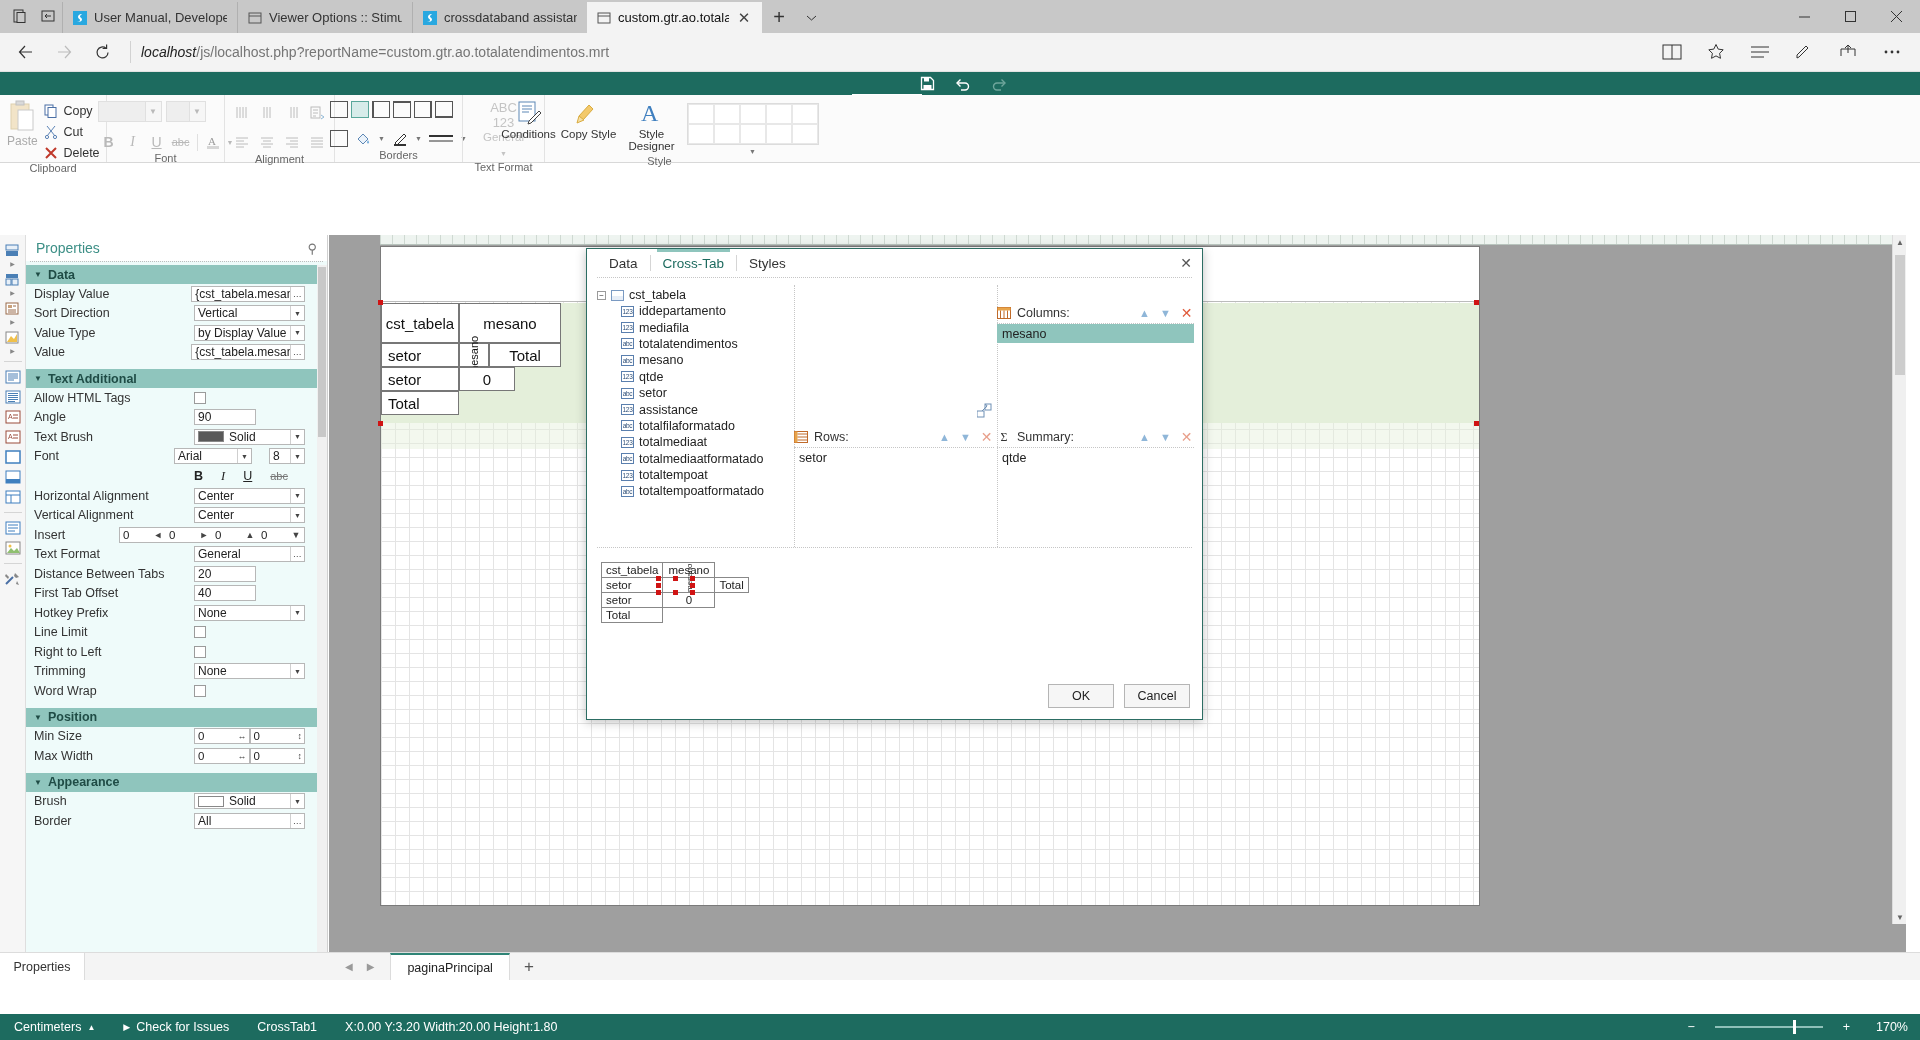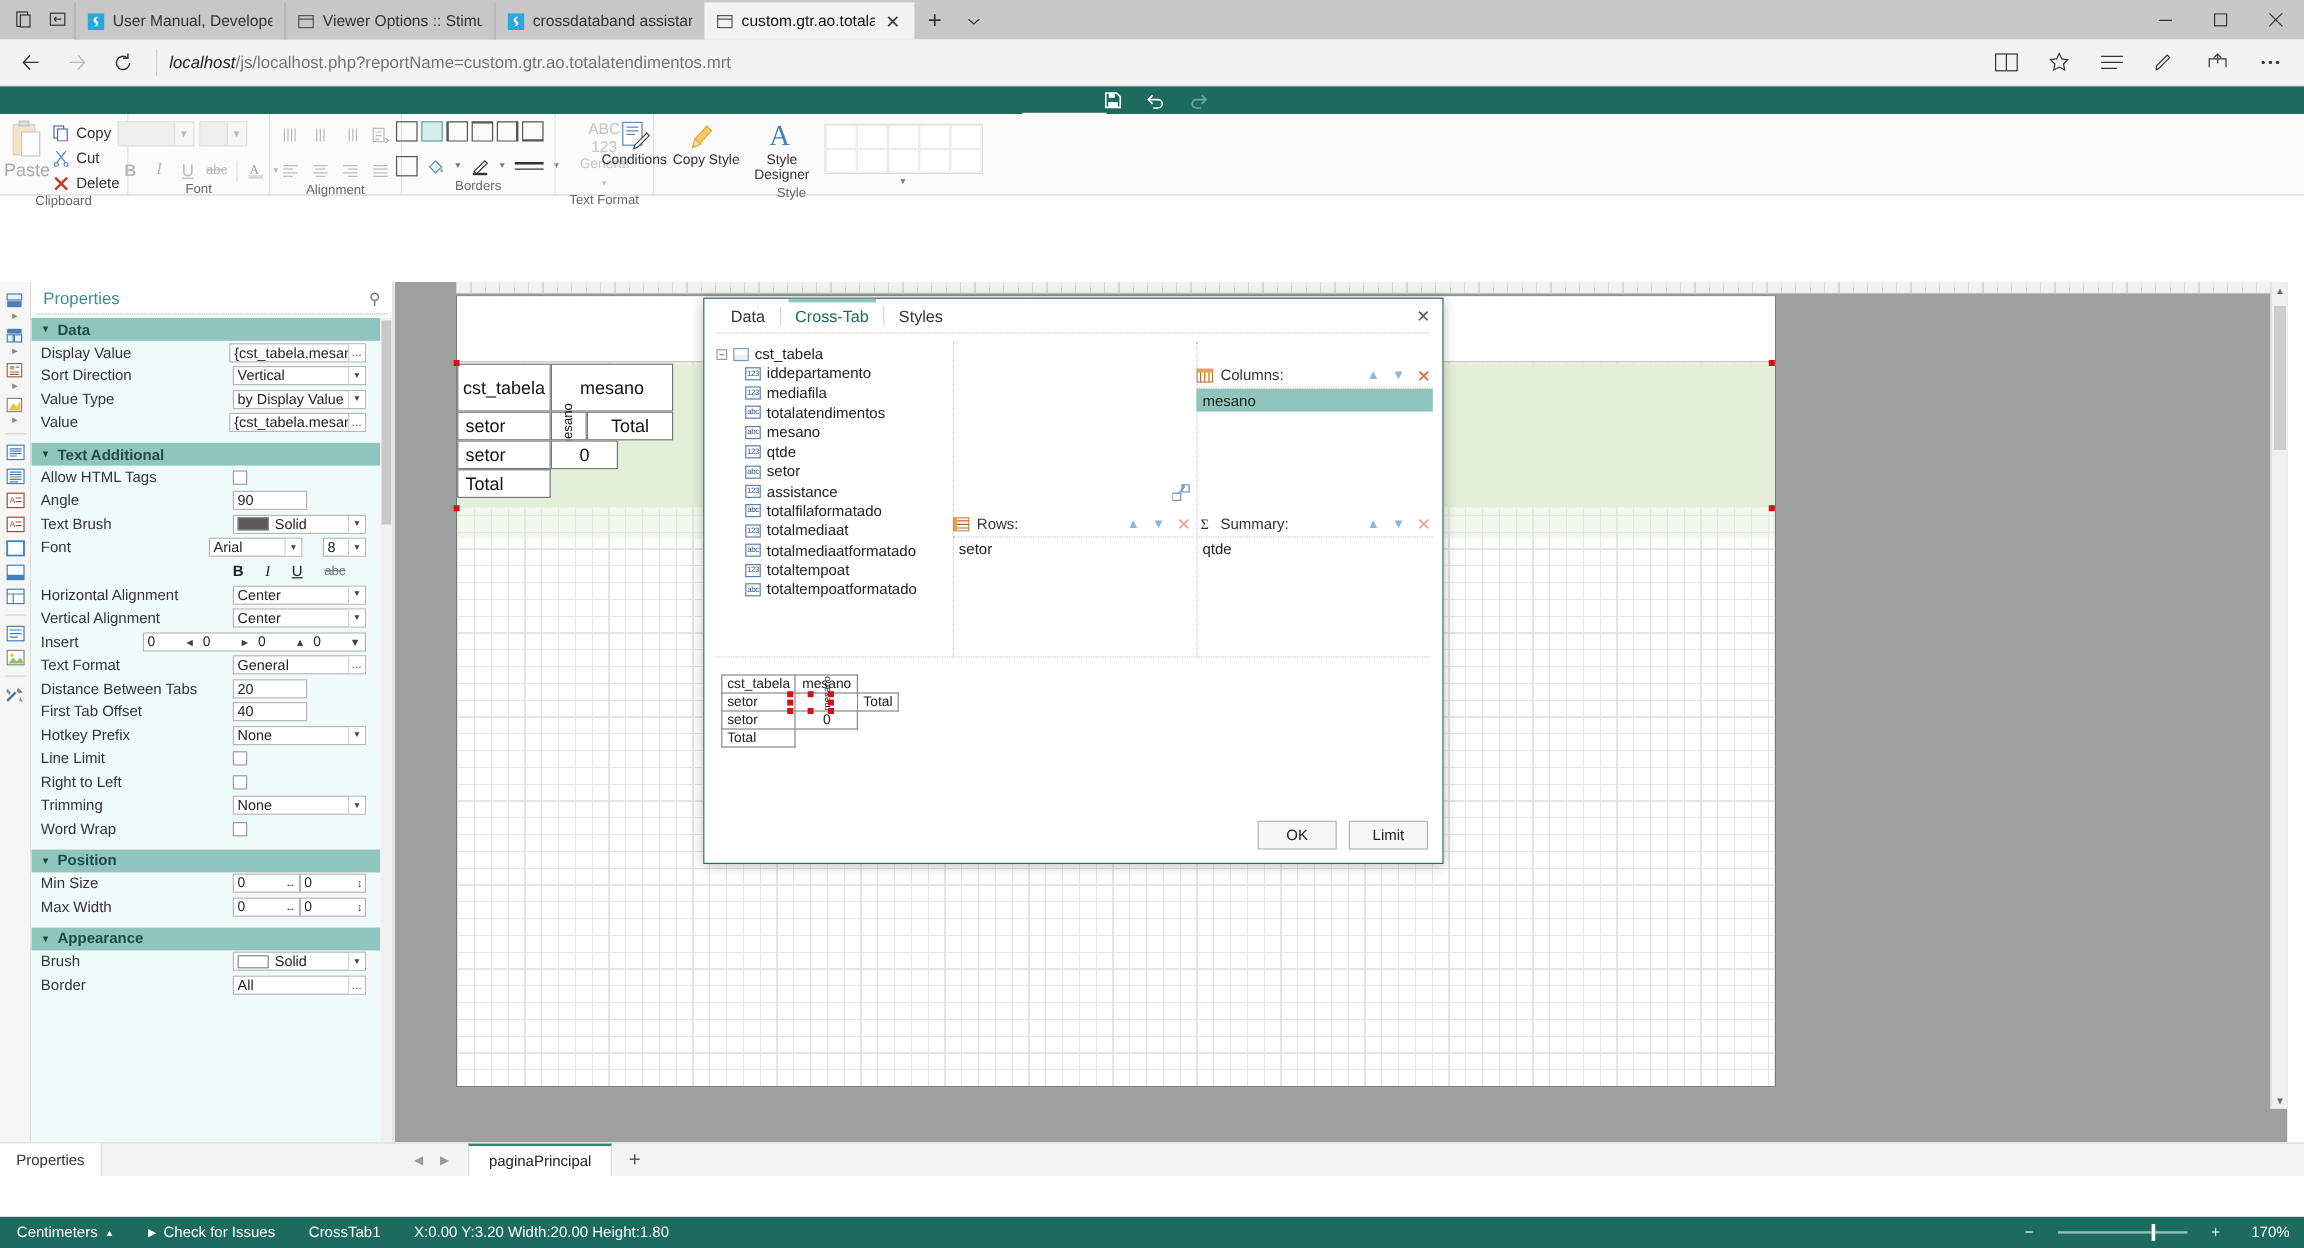--- a/index.html
+++ b/index.html
@@ -68,21 +68,21 @@
     height:68px;background:#fbfbfb;border-bottom:1px solid #d8d8d8;
     display:flex;align-items:stretch;position:relative;
   }
   .rgroup{display:flex;flex-direction:column;align-items:center;position:relative;padding:2px 4px 0 4px;}
   .rgroup + .rgroup{border-left:1px solid #e3e3e3;}
   .rgroup .glabel{font-size:11px;color:#666;margin-top:auto;padding-bottom:2px;}
   .gbody{display:flex;align-items:flex-start;}
 
   .paste-col{display:flex;flex-direction:column;align-items:center;width:44px;padding-top:2px;}
   .paste-ico{width:30px;height:34px;position:relative;}
-  .clip-lbl{font-size:15px;color:#aaa;margin-top:1px;}
+  .clip-lbl{font-size:12px;color:#aaa;margin-top:1px;}
   .cl-items{display:flex;flex-direction:column;gap:2px;padding-top:4px;}
   .cl-item{display:flex;align-items:center;gap:5px;font-size:12.5px;color:#333;height:19px;padding-right:6px;}
 
   .fontrow1{display:flex;gap:4px;padding-top:4px;}
   .fake-combo{height:21px;background:#eeeeee;border:1px solid #e0e0e0;display:flex;align-items:center;}
   .fake-combo .arrow{width:16px;height:19px;display:flex;align-items:center;justify-content:center;background:#f6f6f6;border-left:1px solid #e0e0e0;color:#b9b9b9;font-size:8px;}
   .fontrow2{display:flex;align-items:center;gap:2px;padding-top:10px;color:#b9b9b9;}
   .fontrow2 .fb{width:22px;height:20px;display:flex;align-items:center;justify-content:center;font-size:14px;}
 
   .alignrow{display:flex;align-items:center;gap:3px;}
@@ -1204,21 +1204,21 @@
         <span class="handle" style="left:55px;top:21px"></span>
         <span class="handle" style="left:89px;top:21px"></span>
         <span class="handle" style="left:55px;top:28px"></span>
         <span class="handle" style="left:72px;top:28px"></span>
         <span class="handle" style="left:89px;top:28px"></span>
       </div>
     </div>
 
     <div class="dlg-footer">
       <div class="dbtn">OK</div>
-      <div class="dbtn">Limit</div>
+      <div class="dbtn">Cancel</div>
     </div>
   </div>
 
   <div class="statusbar">
     <div class="sb-item">
       <span>Centimeters</span>
       <span style="font-size:8px">▲</span>
     </div>
     <div class="sb-item">
       <span style="font-size:9px">▶</span>

